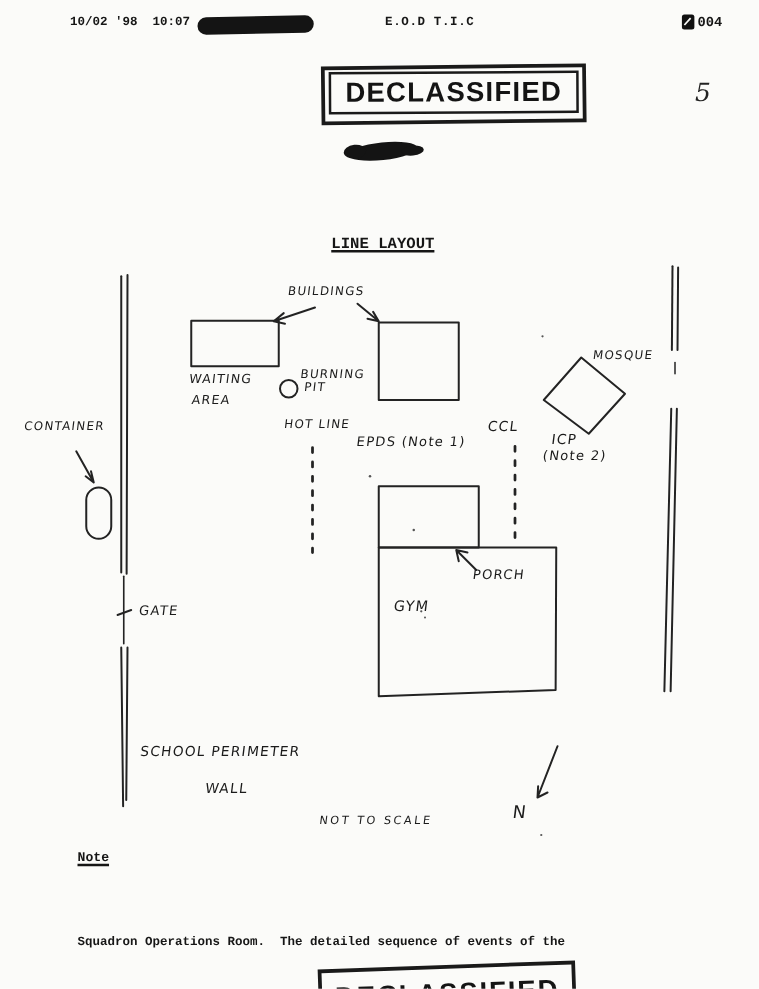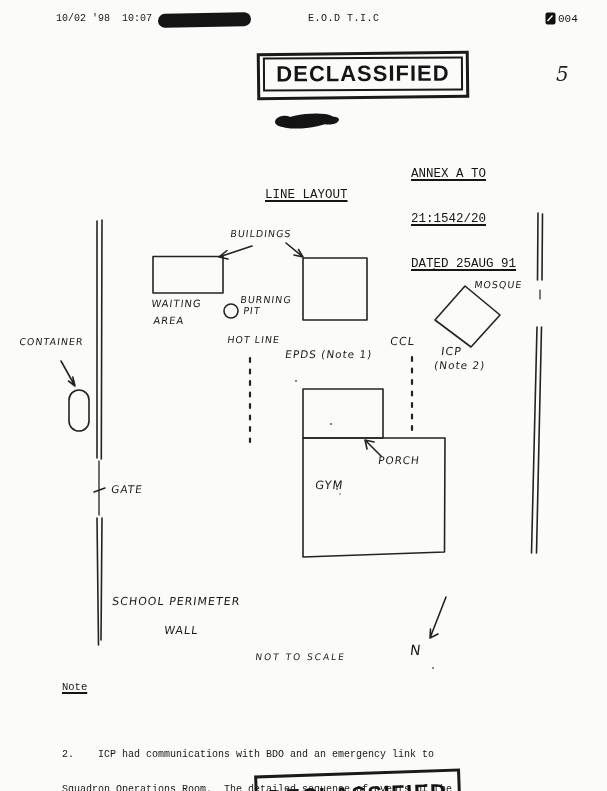--- a/index.html
+++ b/index.html
@@ -2,21 +2,21 @@
 <html><head>
 <meta charset="utf-8">
 <style>
   html,body{margin:0;padding:0;}
   .page{
     position:relative;width:607px;height:791px;overflow:hidden;
     background:#fbfbf9;color:#1c1c1c;
   }
   .abs{position:absolute;}
   .mono{
-    font-family:"Liberation Mono",monospace;font-weight:400;
+    font-family:"Liberation Mono",monospace;font-weight:700;
     white-space:pre;color:#161616;
   }
   .ul{text-decoration:underline;text-underline-offset:2px;text-decoration-thickness:1.5px;}
   .hand{
     font-family:"DejaVu Sans",sans-serif;color:#1b1b1b;white-space:pre;
     transform:skewX(-7deg);transform-origin:left top;letter-spacing:1px;
   }
   .stamp-outer{
     border:3px solid #1a1a1a;background:transparent;
   }
@@ -100,25 +100,20 @@
       <path d="M2.5,9 L7.5,3.5" stroke="#fbfbf9" stroke-width="1.4"></path>
     </svg>
   </span>
   <div class="abs mono" style="left:558px;top:13px;font-size:11px;">004</div>
 
   <div class="abs stamp-outer" style="left:257px;top:52px;width:206px;height:41px;transform:rotate(-0.7deg);">
     <div class="stamp-inner">DECLASSIFIED</div>
   </div>
   <div class="abs hand-five" style="left:556px;top:62px;">5</div>
 
-  <div class="abs mono" style="left:411px;top:137px;font-size:12.5px;line-height:15px;">
-    <div class="ul">ANNEX A TO</div>
-    <div class="ul">21:1542/20</div>
-    <div class="ul">DATED 25AUG 91</div>
-  </div>
 
   <div class="abs mono ul" style="left:265px;top:188px;font-size:12.5px;">LINE LAYOUT</div>
 
   <div class="abs hand" style="left:231px;top:228px;font-size:9.5px;">BUILDINGS</div>
   <div class="abs hand" style="left:152px;top:298px;font-size:10px;">WAITING</div>
   <div class="abs hand" style="left:154px;top:315px;font-size:10px;">AREA</div>
   <div class="abs hand" style="left:241px;top:294px;font-size:9.5px;">BURNING</div>
   <div class="abs hand" style="left:244px;top:305px;font-size:9.5px;">PIT</div>
   <div class="abs hand" style="left:228px;top:334px;font-size:9.5px;">HOT LINE</div>
   <div class="abs hand" style="left:286px;top:348px;font-size:10.5px;">EPDS (Note 1)</div>
@@ -130,21 +125,20 @@
   <div class="abs hand" style="left:112px;top:483px;font-size:10.5px;">GATE</div>
   <div class="abs hand" style="left:379px;top:454px;font-size:10.5px;">PORCH</div>
   <div class="abs hand" style="left:316px;top:478px;font-size:11.5px;">GYM</div>
   <div class="abs hand" style="left:113px;top:595px;font-size:11px;">SCHOOL PERIMETER</div>
   <div class="abs hand" style="left:165px;top:624px;font-size:11px;">WALL</div>
   <div class="abs hand" style="left:256px;top:652px;font-size:9px;letter-spacing:2px;">NOT TO SCALE</div>
   <div class="abs hand" style="left:411px;top:642px;font-size:14px;">N</div>
 
   <div class="abs mono ul" style="left:62px;top:681px;font-size:10.5px;">Note</div>
   <div class="abs mono" style="left:62px;top:727px;font-size:10px;">
-    <div class="notes-line">2.    ICP had communications with BDO and an emergency link to</div>
     <div class="notes-line">Squadron Operations Room.  The detailed sequence of events of the</div>
     
     
   </div>
 
   <div class="abs stamp-bottom" style="left:255px;top:772px;width:200px;height:42px;transform:rotate(-2deg);">DECLASSIFIED</div>
 
 </div>
 
 </body></html>

